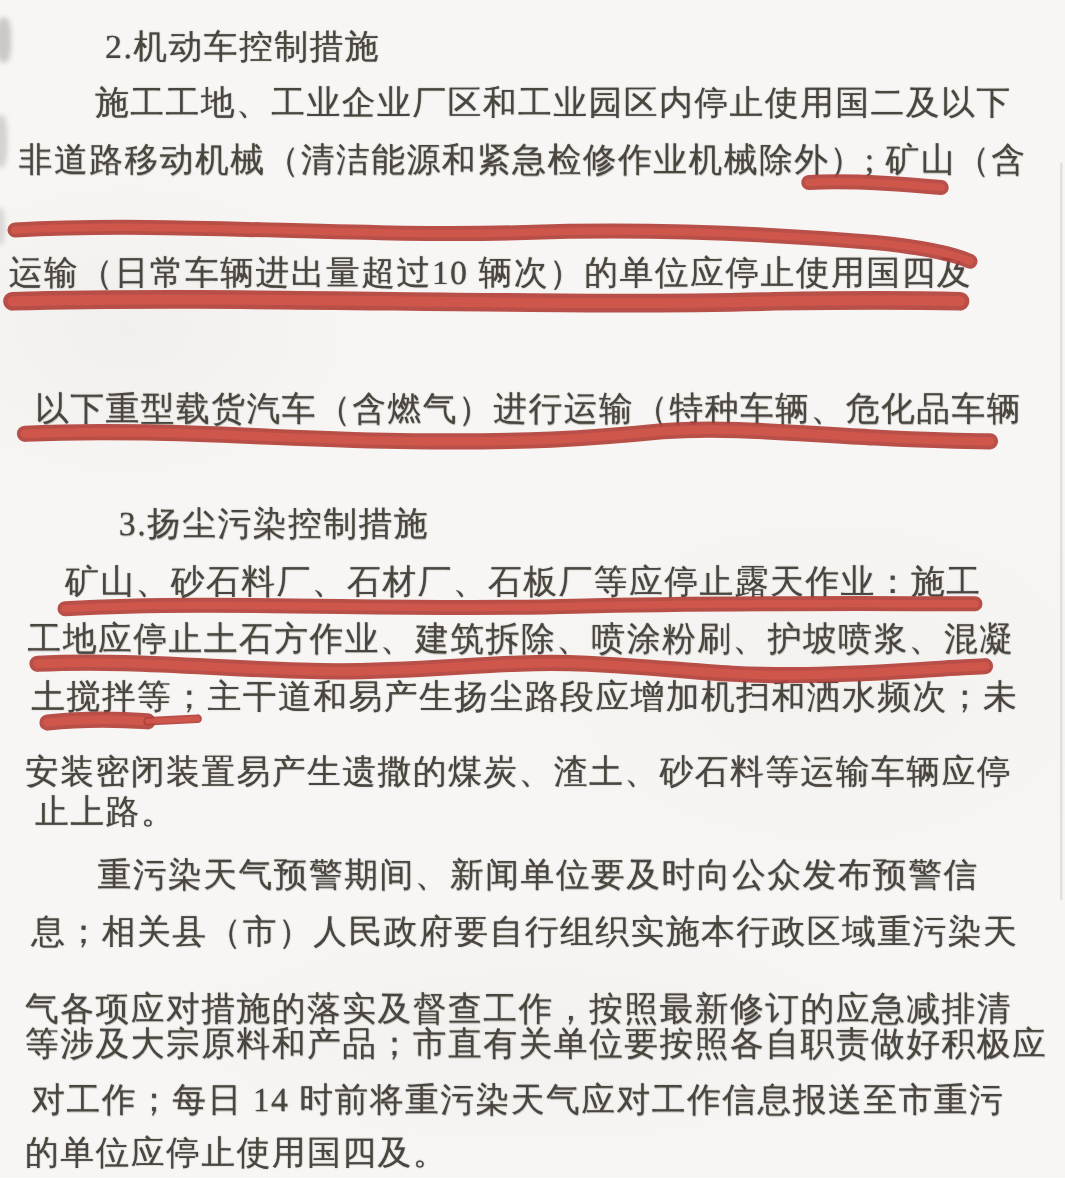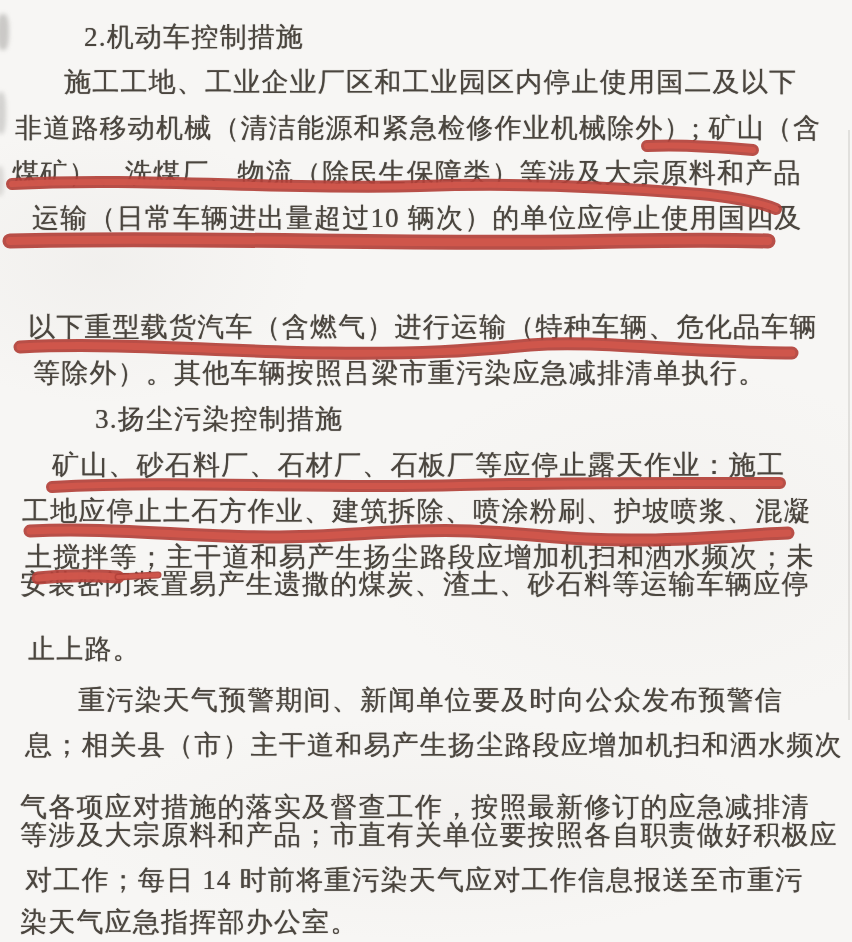--- a/index.html
+++ b/index.html
@@ -41,38 +41,36 @@
 <body>
 
 <div class="page">
 
   <div class="smudge s1"></div>
   <div class="smudge s2"></div>
   <div class="smudge s3"></div>
   <div class="edge"></div>
 
   <div class="line" style="left:84px;top:20px">2.机动车控制措施</div>
-  <div class="line" style="left:64px;top:65px">施工工地、工业企业厂区和工业园区内停止使用国二及以下</div>
+  <div class="line" style="left:76px;top:65px">施工工地、工业企业厂区和工业园区内停止使用国二及以下</div>
   <div class="line" style="left:15px;top:111px">非道路移动机械（清洁能源和紧急检修作业机械除外）; 矿山（含</div>
-  <div class="line" style="left:12px;top:156px">煤矿）、洗煤厂、物流（除民生保障类）等涉及大宗原料和产品</div>
-  <div class="line" style="left:32px;top:201px">运输（日常车辆进出量超过10 辆次）的单位应停止使用国四及</div>
+  <div class="line" style="left:7px;top:201px">运输（日常车辆进出量超过10 辆次）的单位应停止使用国四及</div>
   <div class="line" style="left:28px;top:310px">以下重型载货汽车（含燃气）进行运输（特种车辆、危化品车辆</div>
-  <div class="line" style="left:33px;top:356px">等除外）。其他车辆按照吕梁市重污染应急减排清单执行。</div>
   <div class="line" style="left:95px;top:402px">3.扬尘污染控制措施</div>
   <div class="line" style="left:52px;top:448px">矿山、砂石料厂、石材厂、石板厂等应停止露天作业：施工</div>
   <div class="line" style="left:22px;top:494px">工地应停止土石方作业、建筑拆除、喷涂粉刷、护坡喷浆、混凝</div>
   <div class="line" style="left:25px;top:540px">土搅拌等；主干道和易产生扬尘路段应增加机扫和洒水频次；未</div>
-  <div class="line" style="left:20px;top:567px">安装密闭装置易产生遗撒的煤炭、渣土、砂石料等运输车辆应停</div>
+  <div class="line" style="left:20px;top:600px">安装密闭装置易产生遗撒的煤炭、渣土、砂石料等运输车辆应停</div>
   <div class="line" style="left:28px;top:632px">止上路。</div>
   <div class="line" style="left:78px;top:683px">重污染天气预警期间、新闻单位要及时向公众发布预警信</div>
-  <div class="line" style="left:25px;top:728px">息；相关县（市）主干道和易产生扬尘路段应增加机扫和洒水频次</div>
+  <div class="line" style="left:25px;top:728px">息；相关县（市）人民政府要自行组织实施本行政区域重污染天</div>
   <div class="line" style="left:20px;top:790px">气各项应对措施的落实及督查工作，按照最新修订的应急减排清</div>
   <div class="line" style="left:20px;top:818px">等涉及大宗原料和产品；市直有关单位要按照各自职责做好积极应</div>
   <div class="line" style="left:25px;top:863px">对工作；每日 14 时前将重污染天气应对工作信息报送至市重污</div>
-  <div class="line" style="left:20px;top:905px">染天气应急指挥部办公室。</div>
+  <div class="line" style="left:20px;top:905px">的单位应停止使用国四及。</div>
 
   <svg class="marks" viewBox="0 0 852 942">
 
     <path class="base" stroke-width="12" d="M 647 146 C 680 144 720 147 753 150"></path>
     <path class="core" stroke-width="6" d="M 647 146 C 680 144 720 147 753 150"></path>
 
     <path class="base" stroke-width="12" d="M 12 184 C 140 177 280 190 420 186 C 540 182 640 189 700 194 C 730 197 760 202 776 209"></path>
     <path class="core" stroke-width="6" d="M 12 184 C 140 177 280 190 420 186 C 540 182 640 189 700 194 C 730 197 760 202 776 209"></path>
 
     <path class="base" stroke-width="15" d="M 10 241 C 200 236 430 246 620 241 C 680 240 730 240 768 241"></path>

